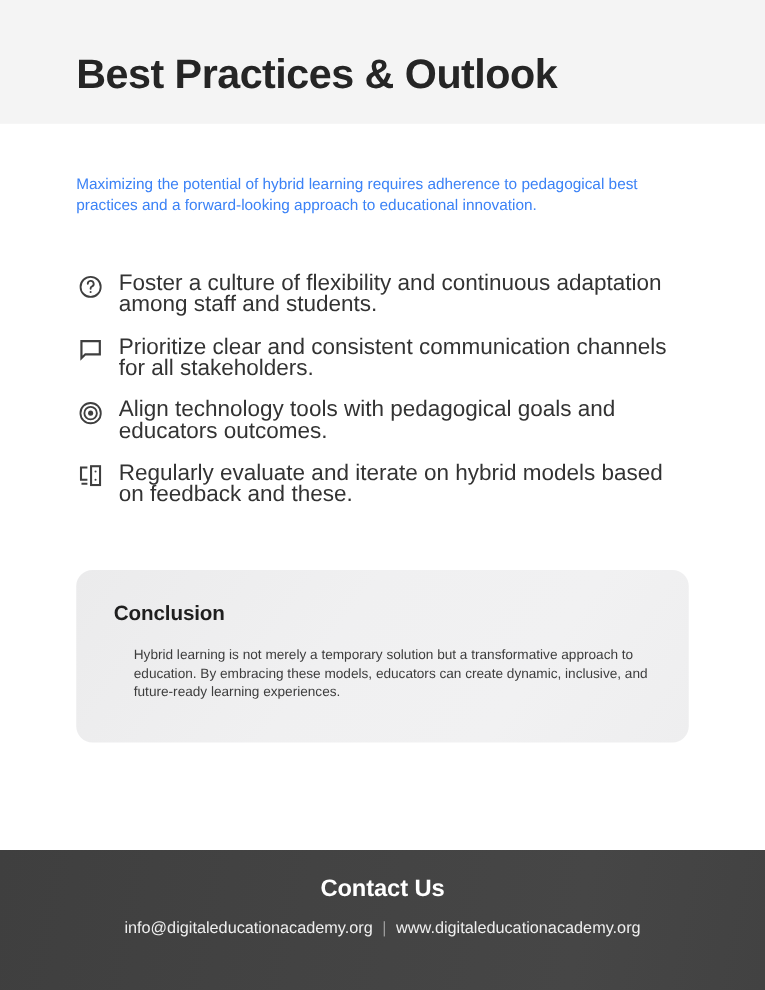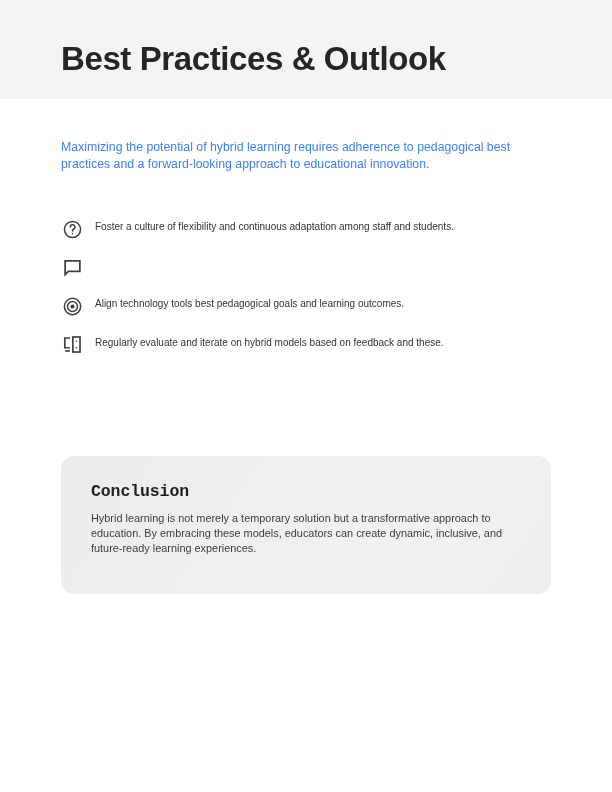--- a/index.html
+++ b/index.html
@@ -77,21 +77,21 @@
     display: flex;
     align-items: center;
     justify-content: center;
     color: #3f3f3f;
   }
   .bullet-icon svg {
     display: block;
   }
   .bullet-text {
     flex: 1 1 auto;
-    font-size: 10px;
+    font-size: 18px;
     line-height: 17px;
     color: #333333;
     padding-top: 1px;
   }
 
   
   .conclusion-card {
     position: absolute;
     left: 61px;
     top: 456px;
@@ -101,24 +101,23 @@
     border-radius: 13px;
     background: linear-gradient(125deg, #ebebec 0%, #f0f0f1 42%, #f1f1f2 72%, #eeeeef 100%);
     padding: 26px 30px 0 30px;
   }
   .conclusion-title {
     margin: 0 0 10px 0;
     font-size: 16.5px;
     font-weight: bold;
     color: #1f1f1f;
     letter-spacing: -0.1px;
-    font-family: Liberation Mono, monospace;
   }
   .conclusion-body {
-    margin: 0;
+    margin: 16px;
     width: 420px;
     font-size: 10.9px;
     line-height: 14.9px;
     color: #3d3d3d;
   }
 
   
   .footer {
     position: absolute;
     left: 0;
@@ -172,32 +171,33 @@
       </span>
       <span class="bullet-text">Foster a culture of flexibility and continuous adaptation among staff and students.</span>
     </div>
 
     <div class="bullet-row">
       <span class="bullet-icon">
         <svg width="21" height="21" viewBox="0 0 24 24" fill="none" stroke="currentColor" stroke-width="2" stroke-linecap="square" stroke-linejoin="miter">
           <path d="M3.6 4.4h16.8v12.1H7.2L3.6 20.1V4.4z"></path>
         </svg>
       </span>
+      <span class="bullet-text">Prioritize clear and consistent communication channels for all stakeholders.</span>
     </div>
 
 
     <div class="bullet-row">
       <span class="bullet-icon">
         <svg width="21" height="21" viewBox="0 0 24 24" fill="none" stroke="currentColor" stroke-width="1.7">
           <circle cx="12" cy="12" r="9.3"></circle>
           <circle cx="12" cy="12" r="5.7"></circle>
           <circle cx="12" cy="12" r="2.3" fill="currentColor" stroke="none"></circle>
         </svg>
       </span>
-      <span class="bullet-text">Align technology tools best pedagogical goals and learning outcomes.</span>
+      <span class="bullet-text">Align technology tools with pedagogical goals and educators outcomes.</span>
     </div>
 
     <div class="bullet-row">
       <span class="bullet-icon">
         <svg width="21" height="21" viewBox="0 0 24 24" fill="none" stroke="currentColor" stroke-width="1.9" stroke-linecap="square" stroke-linejoin="miter">
           <path d="M8.1 4.6H3.2v11.1h4.9"></path>
           <path d="M4.6 19.4h3.5"></path>
           <rect x="12.4" y="3.4" width="8.2" height="17.2"></rect>
           <circle cx="16.5" cy="8.3" r="0.95" fill="currentColor" stroke="none"></circle>
           <circle cx="16.5" cy="15.7" r="0.95" fill="currentColor" stroke="none"></circle>
@@ -206,14 +206,22 @@
       <span class="bullet-text">Regularly evaluate and iterate on hybrid models based on feedback and these.</span>
     </div>
 
   </div>
 
   <div class="conclusion-card">
     <h2 class="conclusion-title">Conclusion</h2>
     <p class="conclusion-body">Hybrid learning is not merely a temporary solution but a transformative approach to education. By embracing these models, educators can create dynamic, inclusive, and future-ready learning experiences.</p>
   </div>
 
+  <div class="footer">
+    <div class="footer-title">Contact Us</div>
+    <div class="footer-contact">
+      <span>info@digitaleducationacademy.org</span>
+      <span class="footer-sep">|</span>
+      <span>www.digitaleducationacademy.org</span>
+    </div>
+  </div>
 
 </div>
 
 </body></html>

